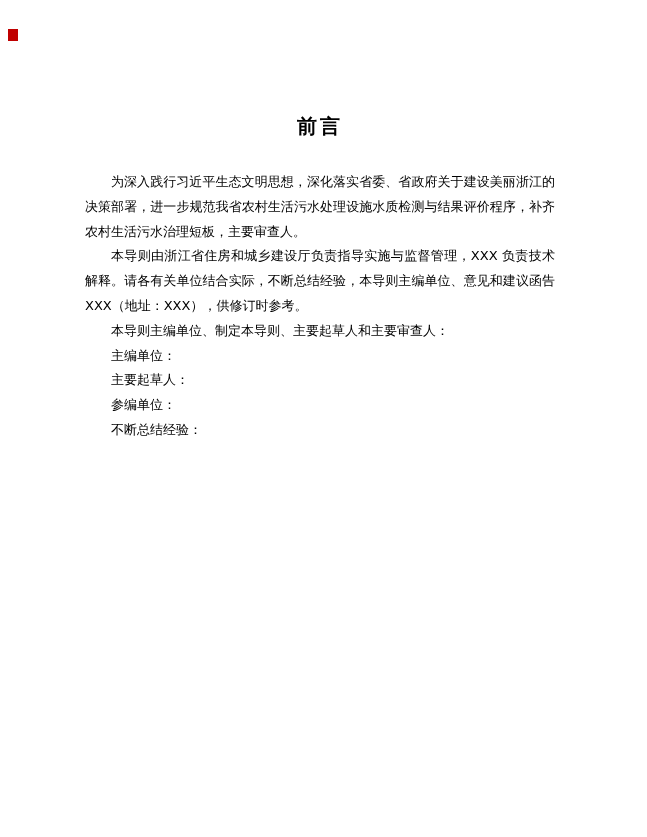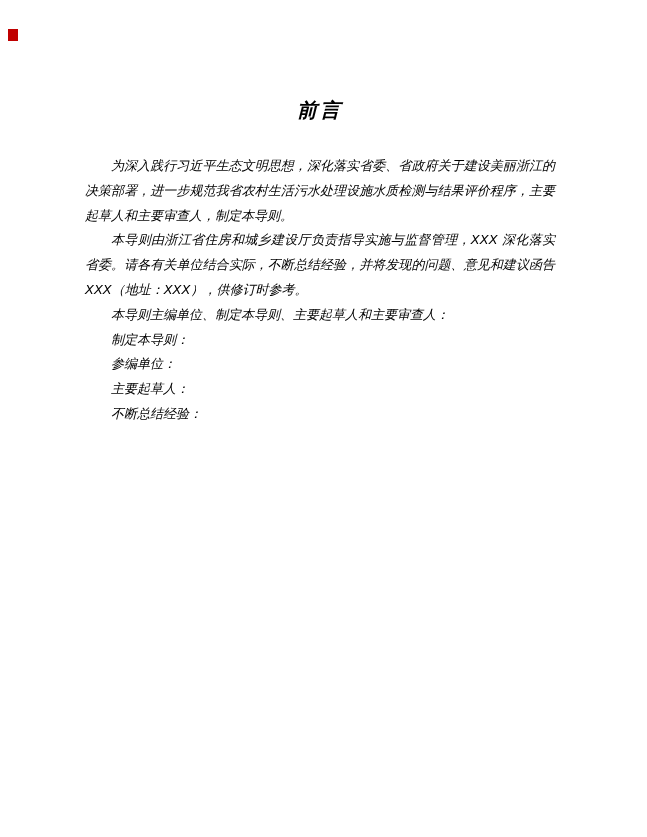--- a/index.html
+++ b/index.html
@@ -15,23 +15,22 @@
   .red-marker {
     position: absolute;
     left: 8px;
     top: 29px;
     width: 10px;
     height: 12px;
   }
   .doc {
     position: absolute;
     left: 85px;
-    top: 0;
+    top: 16px;
     width: 470px;
-    font-style: italic;
   }
   .title {
     margin: 96px 0 0 0;
     text-align: center;
     font-size: 20px;
     font-weight: 700;
     letter-spacing: 3px;
     line-height: 28px;
   }
   .content {
@@ -47,21 +46,21 @@
   }
 </style>
 </head>
 <body>
 
 <div class="red-marker" style="background: rgb(192, 0, 0);"></div>
 
 <div class="doc">
   <h1 class="title">前言</h1>
   <div class="content">
-    <p>为深入践行习近平生态文明思想，深化落实省委、省政府关于建设美丽浙江的决策部署，进一步规范我省农村生活污水处理设施水质检测与结果评价程序，主要起草人和主要审查人，制定本导则。</p>
-    <p>本导则由浙江省住房和城乡建设厅负责指导实施与监督管理，XXX 深化落实省委。请各有关单位结合实际，不断总结经验，并将发现的问题、意见和建议函告XXX（地址：XXX），供修订时参考。</p>
+    <p>为深入践行习近平生态文明思想，深化落实省委、省政府关于建设美丽浙江的决策部署，进一步规范我省农村生活污水处理设施水质检测与结果评价程序，补齐农村生活污水治理短板，主要审查人。</p>
+    <p>本导则由浙江省住房和城乡建设厅负责指导实施与监督管理，XXX 负责技术解释。请各有关单位结合实际，不断总结经验，本导则主编单位、意见和建议函告XXX（地址：XXX），供修订时参考。</p>
     <p>本导则主编单位、制定本导则、主要起草人和主要审查人：</p>
-    <p>制定本导则：</p>
+    <p>主编单位：</p>
+    <p>主要起草人：</p>
     <p>参编单位：</p>
-    <p>主要起草人：</p>
     <p>不断总结经验：</p>
   </div>
 </div>
 
 </body></html>

